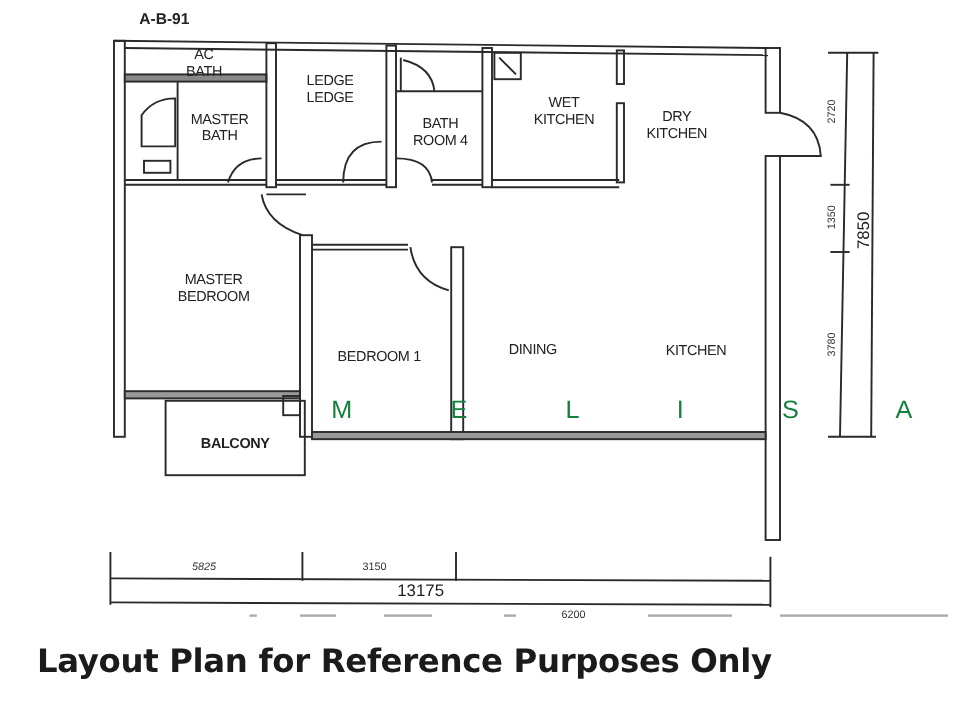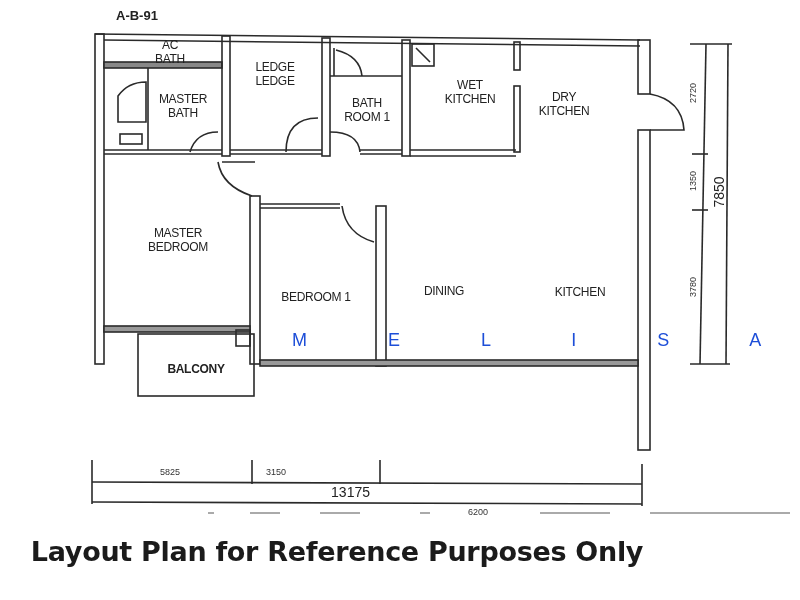--- a/index.html
+++ b/index.html
@@ -3,21 +3,21 @@
 <meta charset="utf-8">
 <style>
   html, body { margin:0; padding:0; background:#ffffff; }
   body { width:800px; height:600px; position:relative; overflow:hidden; font-family:"Liberation Sans", sans-serif; }
   .plan { position:absolute; left:0; top:0; width:800px; height:600px; }
   .lbl { position:absolute; font-family:"Liberation Sans", sans-serif; font-size:12px; color:#222; text-align:center; line-height:14px; font-weight:normal; letter-spacing:-0.3px; }
   .unit-id { position:absolute; left:116px; top:8px; font-size:13px; font-weight:bold; color:#222; font-family:"Liberation Sans", sans-serif;text-align:center; }
   .dim { position:absolute; font-size:9px; color:#333; font-family:"Liberation Sans", sans-serif; }
   .dim-big { position:absolute; font-size:14px; color:#222; font-family:"Liberation Sans", sans-serif; }
   .rot { transform:rotate(-90deg); transform-origin:center; }
-  .watermark { position:absolute; left:292px; top:330px; font-size:18px; letter-spacing:38px; color:#1d4ed8; font-family:"Liberation Sans", sans-serif; }
+  .watermark { position:absolute; left:276px; top:330px; font-size:21px; letter-spacing:38px; color:#15803d; font-family:"Liberation Sans", sans-serif; }
   .caption { position:absolute; left:0; width:674px; top:536px; text-align:center; font-size:27px; font-weight:bold; color:#1b1b1b; font-family:"DejaVu Sans", sans-serif; letter-spacing:-0.3px; }
 </style>
 </head>
 <body>
 
 <svg class="plan" width="800" height="600" viewBox="0 0 800 600" xmlns="http://www.w3.org/2000/svg">
   <g fill="none" stroke="#2a2a2a" stroke-width="1.6">
 
     <rect x="95" y="34" width="9" height="330"></rect>
 
@@ -107,21 +107,21 @@
 <div class="lbl" style="left:148px;top:92px;width:70px;">
   <div>MASTER</div>
   <div>BATH</div>
 </div>
 <div class="lbl" style="left:240px;top:60px;width:70px;">
   <div>LEDGE</div>
   <div>LEDGE</div>
 </div>
 <div class="lbl" style="left:334px;top:96px;width:66px;">
   <div>BATH</div>
-  <div>ROOM 1</div>
+  <div>ROOM 4</div>
 </div>
 <div class="lbl" style="left:430px;top:78px;width:80px;">
   <div>WET</div>
   <div>KITCHEN</div>
 </div>
 <div class="lbl" style="left:524px;top:90px;width:80px;">
   <div>DRY</div>
   <div>KITCHEN</div>
 </div>
 <div class="lbl" style="left:132px;top:226px;width:92px;">
@@ -133,18 +133,18 @@
 <div class="lbl" style="left:540px;top:285px;width:80px;">KITCHEN</div>
 <div class="lbl" style="left:146px;top:362px;width:100px;font-weight:bold;">BALCONY</div>
 
 <div class="watermark">M E L I S A</div>
 
 <div class="dim rot" style="left:678px;top:88px;width:30px;text-align:center;">2720</div>
 <div class="dim rot" style="left:678px;top:176px;width:30px;text-align:center;">1350</div>
 <div class="dim rot" style="left:678px;top:282px;width:30px;text-align:center;">3780</div>
 <div class="dim-big rot" style="left:694px;top:184px;width:50px;text-align:center;">7850</div>
 
-<div class="dim" style="left:150px;top:467px;width:40px;text-align:center;">5825</div>
-<div class="dim" style="left:266px;top:467px;width:40px;text-align:left;">3150</div>
+<div class="dim" style="left:150px;top:467px;width:40px;text-align:center;font-style:italic;">5825</div>
+<div class="dim" style="left:292px;top:467px;width:40px;text-align:center;">3150</div>
 <div class="dim" style="left:458px;top:467px;width:40px;text-align:center;margin-top:40px;">6200</div>
 <div class="dim-big" style="left:310px;top:484px;width:60px;text-align:right;">13175</div>
 
 <div class="caption">Layout Plan for Reference Purposes Only</div>
 
 </body></html>

